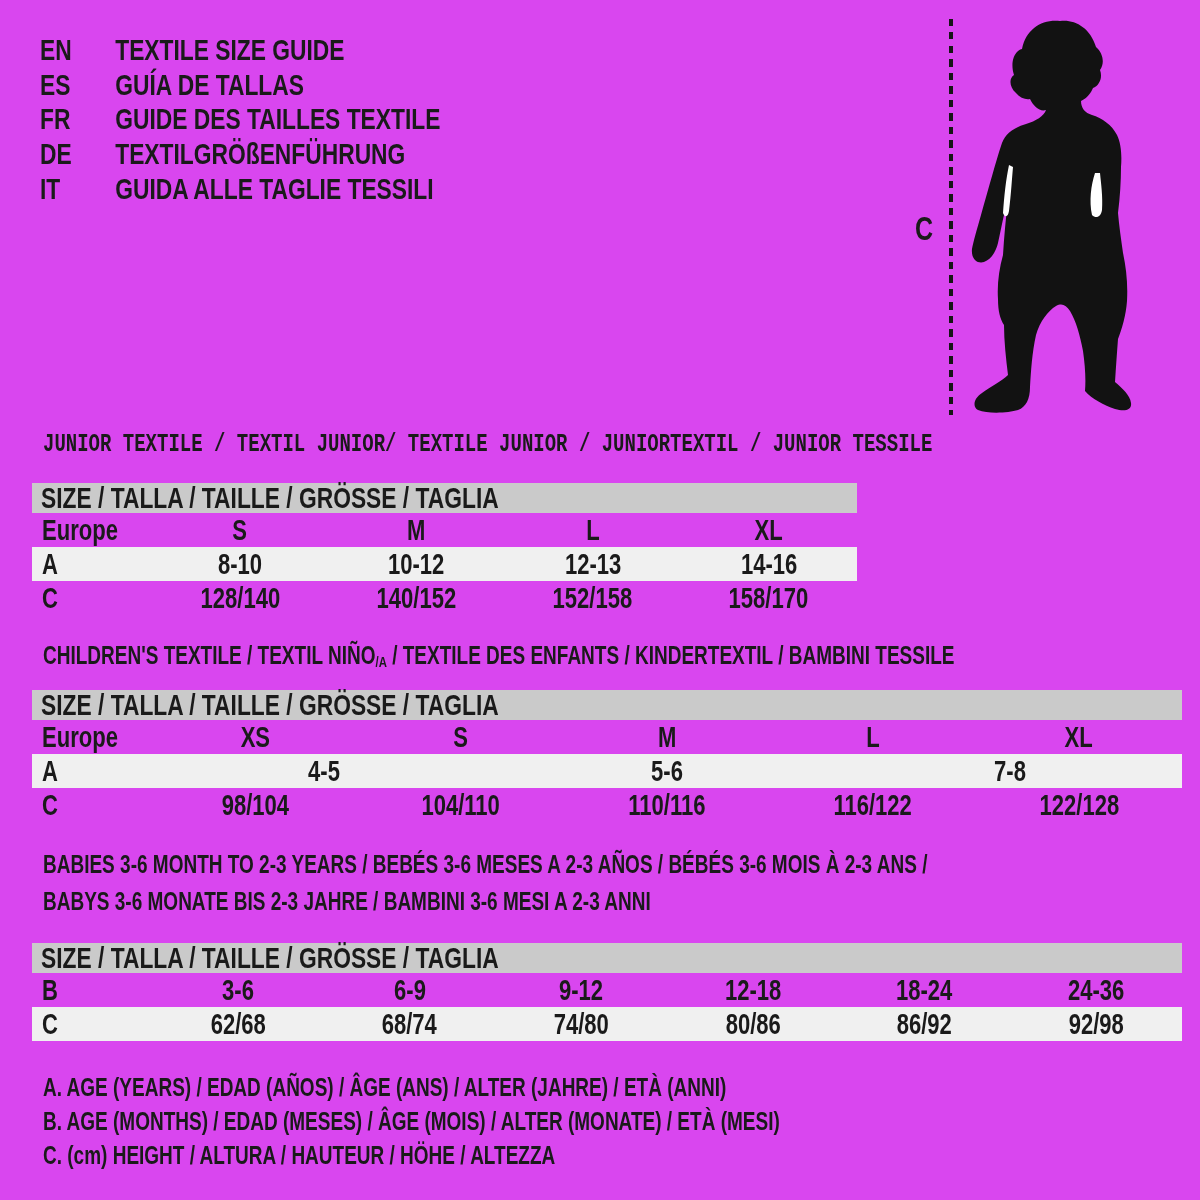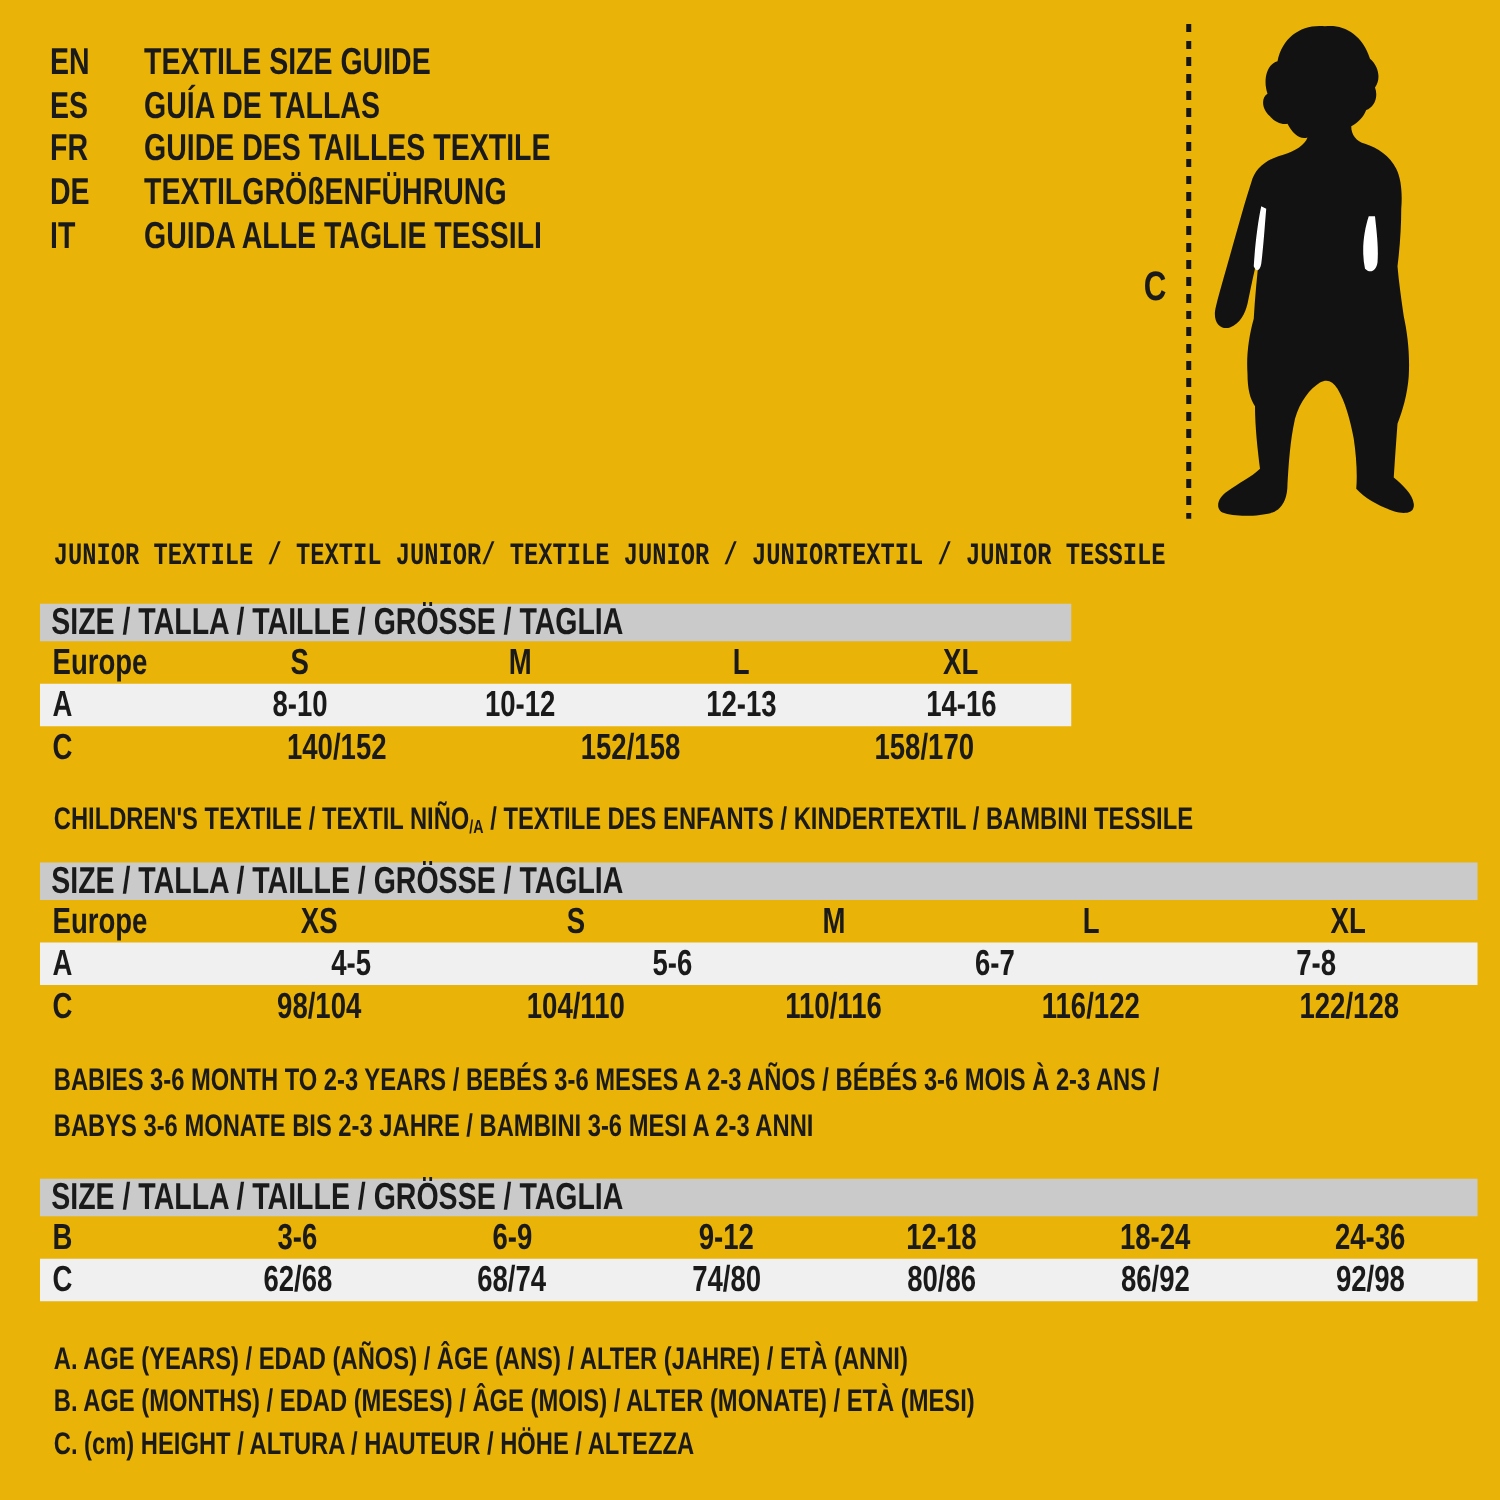--- a/index.html
+++ b/index.html
@@ -1,21 +1,21 @@
 <!DOCTYPE html>
 <html><head>
 <meta charset="utf-8">
 <style>
   html, body { margin:0; padding:0; background:#ffffff; }
   body {
     width:1200px; height:1200px;
     font-family:"Liberation Sans","DejaVu Sans",sans-serif;
     font-weight:700; color:#1a1a1a;
   }
-  .page { position:relative; width:1200px; height:1200px; overflow:hidden; background:#eab308; }
+  .page { position:relative; width:1200px; height:1200px; overflow:hidden; background:#d946ef; }
 
   
   .cond  { display:inline-block; transform:scaleX(0.76); transform-origin:0 50%; white-space:nowrap; }
   .condc { display:inline-block; transform:scaleX(0.76); transform-origin:50% 50%; white-space:nowrap; }
 
   
   .lang-block { position:absolute; left:40px; top:33px; }
   .lang-row { display:flex; align-items:center; height:34.6px; font-size:30px;
               transform:scaleX(0.76); transform-origin:0 50%; white-space:nowrap; }
   .lang-code { width:99px; flex:0 0 99px; }
@@ -115,20 +115,21 @@
       </div>
       <div class="t-row shaded">
         <div class="t-label"><span class="cond">A</span></div>
         <div class="t-cell"><span class="condc">8-10</span></div>
         <div class="t-cell"><span class="condc">10-12</span></div>
         <div class="t-cell"><span class="condc">12-13</span></div>
         <div class="t-cell"><span class="condc">14-16</span></div>
       </div>
       <div class="t-row">
         <div class="t-label"><span class="cond">C</span></div>
+        <div class="t-cell"><span class="condc">128/140</span></div>
         <div class="t-cell"><span class="condc">140/152</span></div>
         <div class="t-cell"><span class="condc">152/158</span></div>
         <div class="t-cell"><span class="condc">158/170</span></div>
       </div>
     </div>
 
   <div class="sec-title" id="children-title">
     <span class="cond"><span>CHILDREN'S TEXTILE / TEXTIL NIÑO</span><span class="title-sub">/A</span><span> / TEXTILE DES ENFANTS / KINDERTEXTIL / BAMBINI TESSILE</span></span>
   </div>
   <div class="size-table" id="children-table">
@@ -140,21 +141,20 @@
         <div class="t-cell"><span class="condc">XS</span></div>
         <div class="t-cell"><span class="condc">S</span></div>
         <div class="t-cell"><span class="condc">M</span></div>
         <div class="t-cell"><span class="condc">L</span></div>
         <div class="t-cell"><span class="condc">XL</span></div>
       </div>
       <div class="t-row shaded">
         <div class="t-label"><span class="cond">A</span></div>
         <div class="t-cell"><span class="condc">4-5</span></div>
         <div class="t-cell"><span class="condc">5-6</span></div>
-        <div class="t-cell"><span class="condc">6-7</span></div>
         <div class="t-cell"><span class="condc">7-8</span></div>
       </div>
       <div class="t-row">
         <div class="t-label"><span class="cond">C</span></div>
         <div class="t-cell"><span class="condc">98/104</span></div>
         <div class="t-cell"><span class="condc">104/110</span></div>
         <div class="t-cell"><span class="condc">110/116</span></div>
         <div class="t-cell"><span class="condc">116/122</span></div>
         <div class="t-cell"><span class="condc">122/128</span></div>
       </div>

